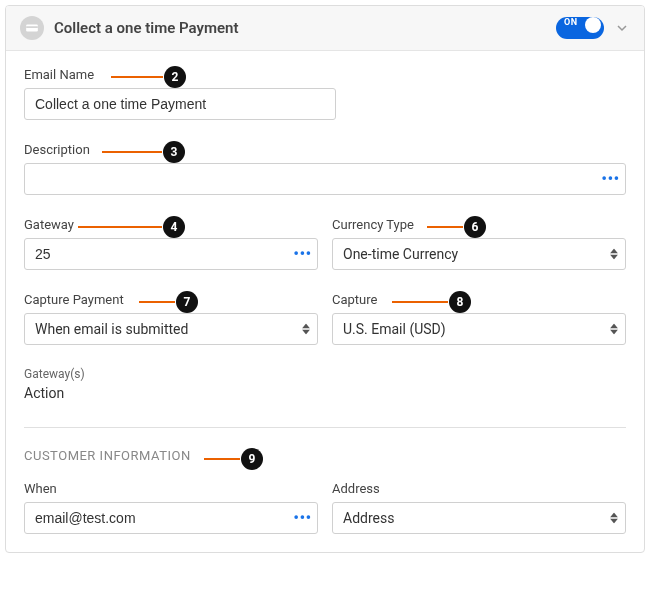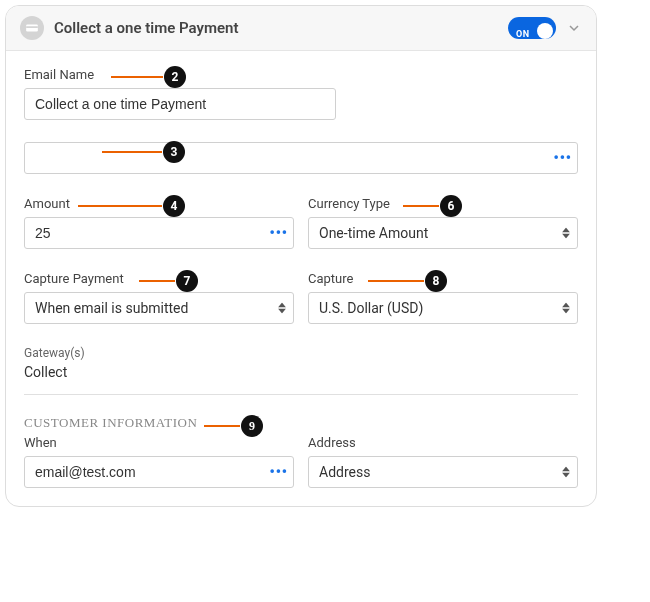--- a/index.html
+++ b/index.html
@@ -1,47 +1,47 @@
 <!DOCTYPE html>
 <html><head>
   <meta charset="utf-8">
   <style>
     * { box-sizing: border-box; margin: 0; padding: 0; }
     body { font-family: -apple-system, BlinkMacSystemFont, "Segoe UI", Roboto, sans-serif; background: #fff; padding: 5px; color: #333; font-size: 14px; }
-    .panel { width: 592px; border: 1px solid #ddd; border-radius: 14px; overflow: hidden; }
+    .panel { width: 640px; border: 1px solid #ddd; border-radius: 4px; overflow: hidden; }
     .panel-header { display: flex; align-items: center; padding: 10px 14px; background: #f7f7f7; border-bottom: 1px solid #e5e5e5; gap: 10px; }
     .payment-icon { width: 24px; height: 24px; border-radius: 50%; background: #d4d4d4; display: flex; align-items: center; justify-content: center; }
     .payment-icon svg { width: 14px; height: 14px; fill: #fff; }
     .panel-title { font-weight: 600; font-size: 15px; color: #444; flex: 1; }
-    .toggle { width: 48px; height: 22px; background: #0a66e0; border-radius: 11px; position: relative; display: flex; align-items: flex-end; padding: 0 4px; }
+    .toggle { width: 48px; height: 22px; background: #0a66e0; border-radius: 11px; position: relative; display: flex; align-items: flex-start; padding: 0 4px; }
     .toggle-label { color: #fff; font-size: 9px; font-weight: 700; letter-spacing: 0.5px; margin-left: 4px; }
     .toggle-knob { position: absolute; right: 3px; width: 16px; height: 16px; background: #fff; border-radius: 50%; }
     .collapse-chevron { color: #888; width: 16px; height: 16px; display: flex; align-items: center; justify-content: center; }
     .panel-body { padding: 16px 18px 10px; }
     .field-group { margin-bottom: 22px; position: relative; }
     .field-label { font-size: 13px; color: #444; margin-bottom: 6px; display: block; }
     .row { display: flex; gap: 14px; }
     .col { flex: 1; position: relative; }
     .text-input { width: 100%; border: 1px solid #d0d0d0; border-radius: 3px; padding: 7px 10px; font-size: 14px; background: #fff; color: #333; }
     .text-input-full { width: 312px; }
     .input-with-dots { position: relative; }
     .input-with-dots .text-input { }
     .dots-btn { position: absolute; right: 6px; top: 50%; transform: translateY(-50%); color: #1a73e8; font-weight: 900; letter-spacing: 1px; font-size: 14px; cursor: pointer; }
     .select { width: 100%; border: 1px solid #d0d0d0; border-radius: 3px; padding: 7px 28px 7px 10px; font-size: 14px; background: #fff; position: relative; }
     .select-arrows { position: absolute; right: 8px; top: 50%; transform: translateY(-50%); display: flex; flex-direction: column; gap: 1px; pointer-events: none; }
     .select-arrows svg { width: 8px; height: 5px; fill: #555; }
     .select-wrap { position: relative; }
     .callout { position: absolute; display: flex; align-items: center; top: -1px; pointer-events: none; }
     .callout-line { height: 1.3px; background: #eb6100; }
     .callout-badge { width: 22px; height: 22px; background: #111; border-radius: 50%; color: #fff; display: flex; align-items: center; justify-content: center; font-size: 12px; font-weight: 700; margin-left: 1px; }
-    .static-field { margin-bottom: 14px; }
+    .static-field { margin-bottom: 26px; }
     .static-label { font-size: 12px; color: #666; margin-bottom: 4px; }
     .static-value { font-size: 14px; color: #333; }
     .divider { border: none; border-top: 1px solid #e0e0e0; margin: 6px 0 20px; }
-    .section-header { display: flex; align-items: center; margin-bottom: 4px; position: relative; font-family: Liberation Serif, serif; }
+    .section-header { display: flex; align-items: center; margin-bottom: 18px; position: relative; }
     .section-title { font-size: 13px; color: #888; letter-spacing: 0.5px; text-transform: uppercase; }
   </style>
 </head>
 <body>
 
 <div class="panel">
   <div class="panel-header">
     <span class="payment-icon">
       <svg viewBox="0 0 24 24">
           <rect x="2" y="6" width="20" height="12" rx="2"></rect>
@@ -65,47 +65,48 @@
     <div class="field-group">
       <label class="field-label">Email Name</label>
       <input class="text-input text-input-full" value="Collect a one time Payment" style="">
       <div class="callout" style="left: 87px;">
         <div class="callout-line" style="width: 52px;"></div>
         <div class="callout-badge">2</div>
       </div>
     </div>
 
     <div class="field-group">
+      <label class="field-label">Description</label>
       <div class="input-with-dots">
         <input class="text-input" value="" style="">
         <span class="dots-btn">•••</span>
       </div>
       <div class="callout" style="left: 78px;">
         <div class="callout-line" style="width: 60px;"></div>
         <div class="callout-badge">3</div>
       </div>
     </div>
 
     <div class="row" style="margin-bottom: 22px;">
       <div class="col">
-        <label class="field-label">Amount</label>
+        <label class="field-label">Gateway</label>
         <div class="input-with-dots">
           <input class="text-input" value="25" style="">
           <span class="dots-btn">•••</span>
         </div>
         <div class="callout" style="left: 54px;">
           <div class="callout-line" style="width: 84px;"></div>
           <div class="callout-badge">4</div>
         </div>
       </div>
       <div class="col">
         <label class="field-label">Currency Type</label>
         <div class="select-wrap">
           <div class="select">
-            <span>One-time Amount</span>
+            <span>One-time Currency</span>
           </div>
           <span class="select-arrows">
             <svg viewBox="0 0 8 5">
                 <path d="M0 5 L4 0 L8 5 Z"></path>
               </svg>
             <svg viewBox="0 0 8 5">
                 <path d="M0 0 L4 5 L8 0 Z"></path>
               </svg>
           </span>
         </div>
@@ -134,41 +135,41 @@
         </div>
         <div class="callout" style="left: 115px;">
           <div class="callout-line" style="width: 36px;"></div>
           <div class="callout-badge">7</div>
         </div>
       </div>
       <div class="col">
         <label class="field-label">Capture</label>
         <div class="select-wrap">
           <div class="select">
-            <span>U.S. Dollar (USD)</span>
+            <span>U.S. Email (USD)</span>
           </div>
           <span class="select-arrows">
             <svg viewBox="0 0 8 5">
                 <path d="M0 5 L4 0 L8 5 Z"></path>
               </svg>
             <svg viewBox="0 0 8 5">
                 <path d="M0 0 L4 5 L8 0 Z"></path>
               </svg>
           </span>
         </div>
         <div class="callout" style="left: 60px;">
           <div class="callout-line" style="width: 56px;"></div>
           <div class="callout-badge">8</div>
         </div>
       </div>
     </div>
 
     <div class="static-field">
       <div class="static-label">Gateway(s)</div>
-      <div class="static-value">Collect</div>
+      <div class="static-value">Action</div>
     </div>
 
     <hr class="divider">
 
     <div class="section-header">
       <span class="section-title">CUSTOMER INFORMATION</span>
       <div class="callout" style="left: 180px; top: 0;">
         <div class="callout-line" style="width: 36px;"></div>
         <div class="callout-badge">9</div>
       </div>

